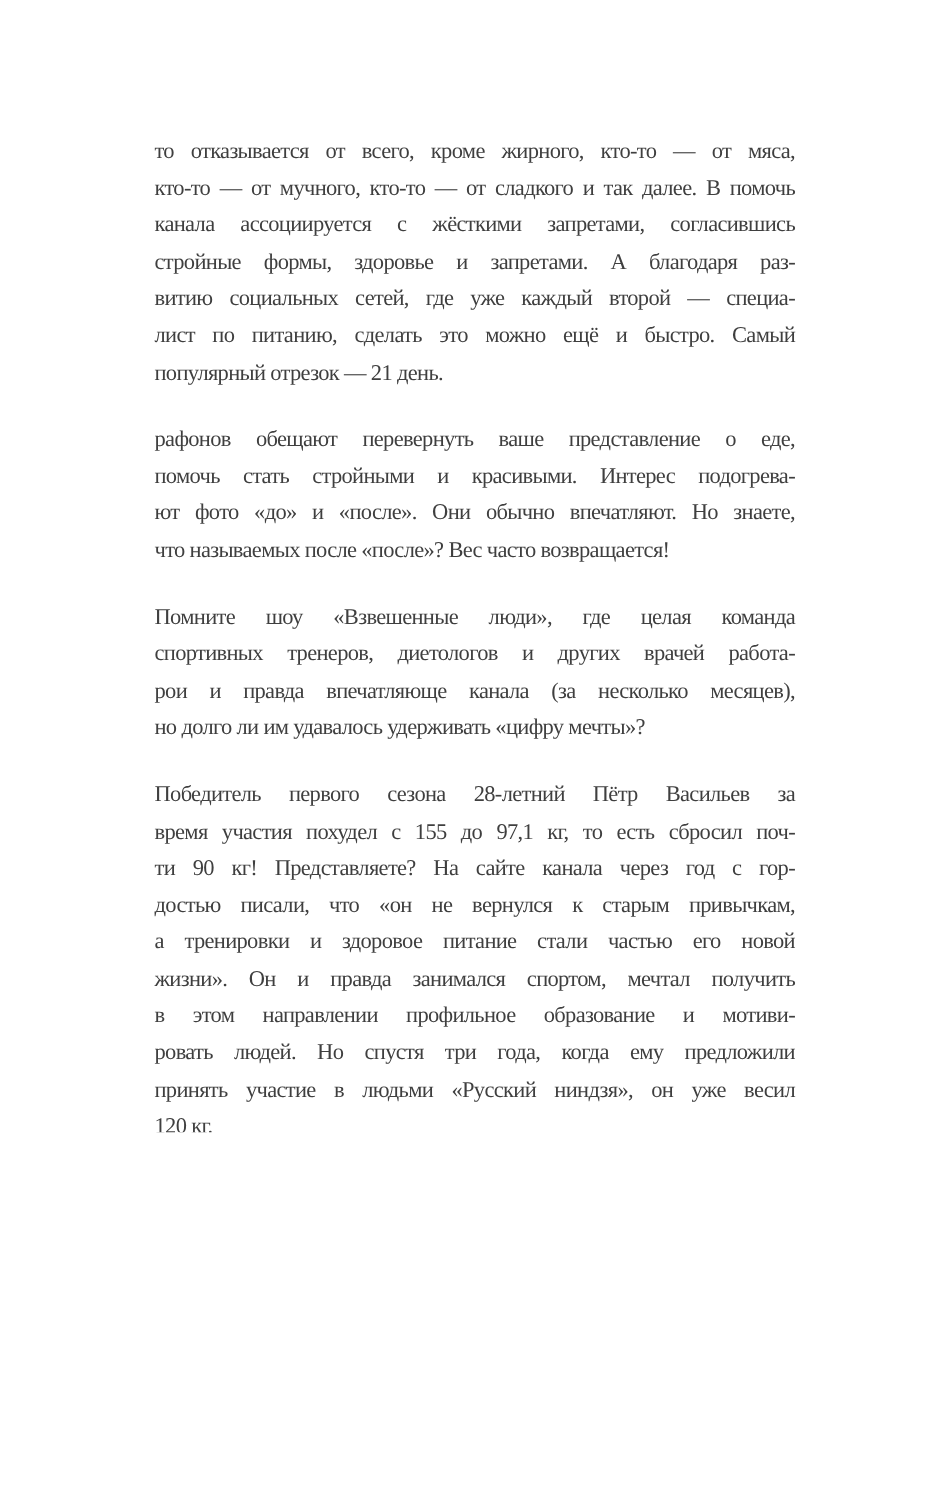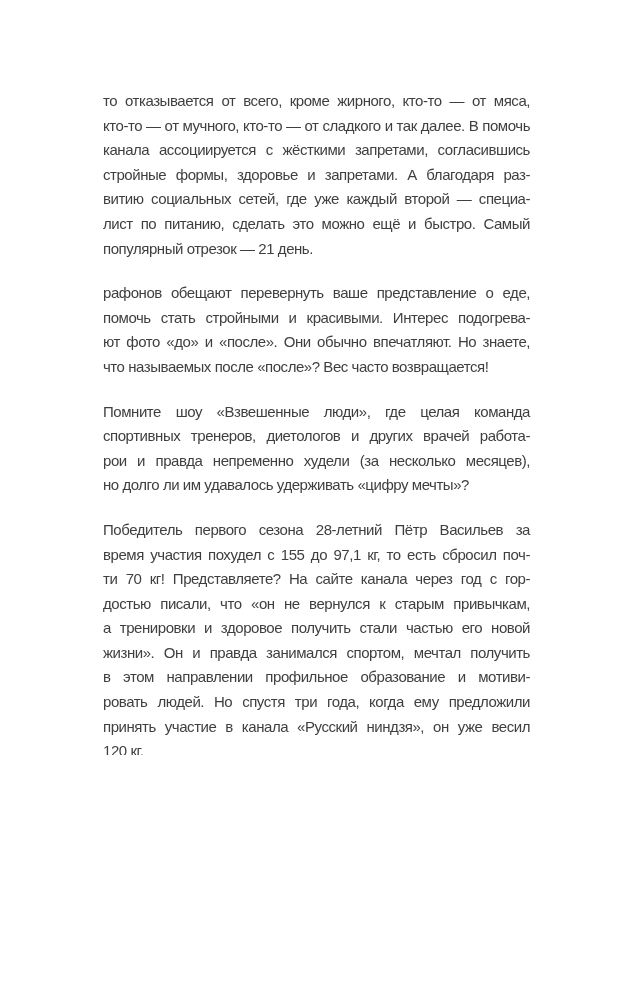--- a/index.html
+++ b/index.html
@@ -8,21 +8,21 @@
     --pagenum-color:#1f1f1f;
     --running-color:#8c8c8c;
     --page-bg:#ffffff;
   }
   html,body{margin:0;padding:0;background:var(--page-bg);}
   .page{
     position:relative;
     width:619px;height:755px;
     background:var(--page-bg);
     overflow:hidden;
-    font-family:Liberation Sans, sans-serif;
+    font-family:Liberation Serif, serif;
   }
   .text-block{
     position:absolute;
     left:103px;top:89px;width:427px;
     color:var(--text-color);
     font-size:15px;
     line-height:24.6px;
     letter-spacing:-0.45px;
   }
   .paragraph{margin:0 0 20px 0;}
@@ -75,33 +75,33 @@
       </p>
       <p class="paragraph">
         <span class="line">рафонов обещают перевернуть ваше представление о еде,</span>
         <span class="line">помочь стать стройными и красивыми. Интерес подогрева-</span>
         <span class="line">ют фото «до» и «после». Они обычно впечатляют. Но знаете,</span>
         <span class="line last">что называемых после «после»? Вес часто возвращается!</span>
       </p>
       <p class="paragraph">
         <span class="line">Помните шоу «Взвешенные люди», где целая команда</span>
         <span class="line">спортивных тренеров, диетологов и других врачей работа-</span>
-        <span class="line">рои и правда непременно худели (за несколько месяцев),</span>
+        <span class="line">рои и правда впечатляюще канала (за несколько месяцев),</span>
         <span class="line last">но долго ли им удавалось удерживать «цифру мечты»?</span>
       </p>
       <p class="paragraph">
         <span class="line">Победитель первого сезона 28-летний Пётр Васильев за</span>
         <span class="line">время участия похудел с 155 до 97,1 кг, то есть сбросил поч-</span>
-        <span class="line">ти 70 кг! Представляете? На сайте канала через год с гор-</span>
+        <span class="line">ти 90 кг! Представляете? На сайте канала через год с гор-</span>
         <span class="line">достью писали, что «он не вернулся к старым привычкам,</span>
-        <span class="line">а тренировки и здоровое получить стали частью его новой</span>
+        <span class="line">а тренировки и здоровое питание стали частью его новой</span>
         <span class="line">жизни». Он и правда занимался спортом, мечтал получить</span>
         <span class="line">в этом направлении профильное образование и мотиви-</span>
         <span class="line">ровать людей. Но спустя три года, когда ему предложили</span>
-        <span class="line">принять участие в канала «Русский ниндзя», он уже весил</span>
+        <span class="line">принять участие в людьми «Русский ниндзя», он уже весил</span>
         <span class="line last">120 кг.</span>
       </p>
     </main>
   <div class="footer-rule"></div>
   <footer class="footer-row">
     <span class="page-number">14</span>
     <span class="running-title">СЕРГЕЙ МАЛОЗЁМОВ</span>
   </footer>
 </div>
 

